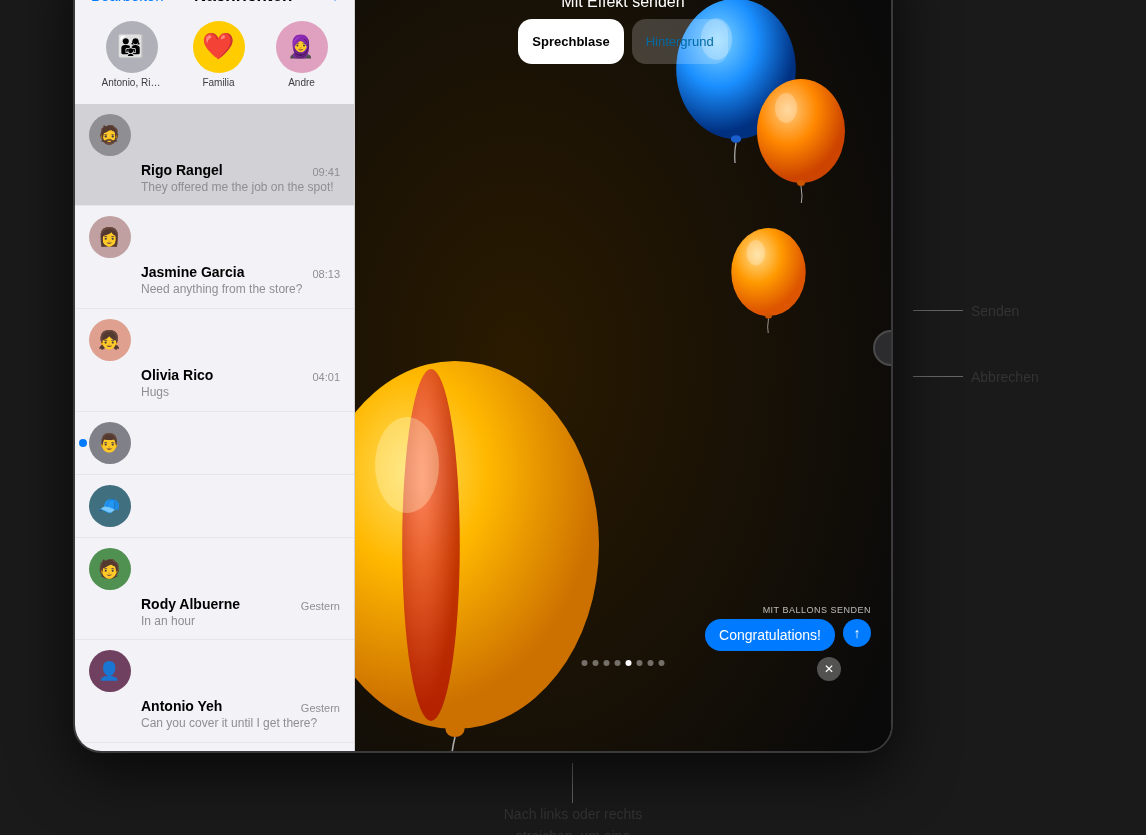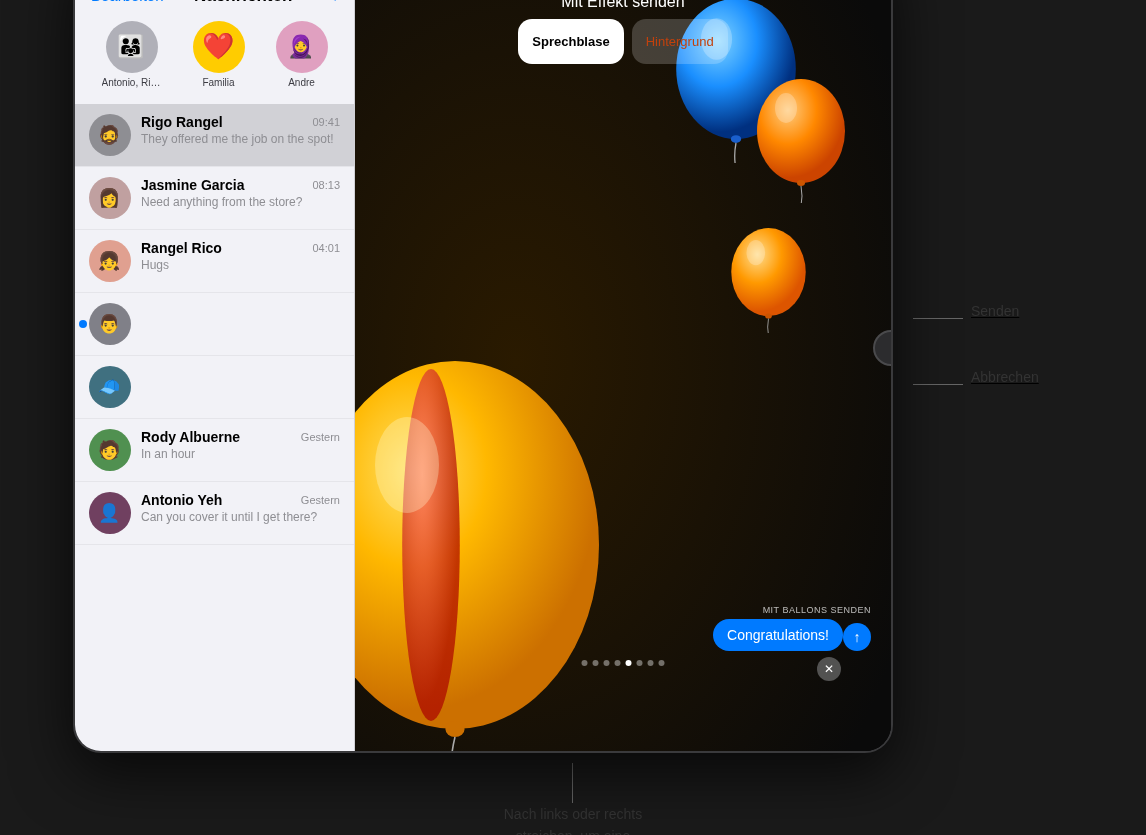--- a/index.html
+++ b/index.html
@@ -140,22 +140,23 @@
       overflow: hidden;
     }
     .conv-content {
       flex: 1;
       margin-left: 10px;
       min-width: 0;
     }
     .conv-header {
       display: flex;
       justify-content: space-between;
-      align-items: center;
+      align-items: flex-end;
       margin-bottom: 2px;
+      margin-top: 48px;
     }
     .conv-name {
       font-size: 14px;
       font-weight: 600;
       color: #000;
     }
     .conv-time {
       font-size: 11px;
       color: #8e8e93;
       flex-shrink: 0;
@@ -219,21 +220,21 @@
       cursor: pointer;
       border: none;
     }
     .effect-tab.active {
       background: #fff;
       color: #000;
       font-weight: 600;
     }
     .effect-tab.inactive {
       background: rgba(255,255,255,0.2);
-      color: #c2410c;
+      color: #0369a1;
     }
 
     
     .balloon-scene {
       position: absolute;
       top: 0; left: 0; right: 0; bottom: 0;
     }
 
     
     .dots-indicator {
@@ -266,22 +267,22 @@
     .send-label {
       font-size: 9px;
       color: rgba(255,255,255,0.7);
       letter-spacing: 0.5px;
       margin-bottom: 4px;
       text-transform: uppercase;
       padding-left: 48px;
     }
     .message-row {
       display: flex;
-      align-items: flex-end;
-      gap: 0;
+      align-items: flex-start;
+      gap: 8px;
     }
     .message-bubble {
       background: #007aff;
       color: #fff;
       padding: 8px 14px;
       border-radius: 18px;
       font-size: 14px;
       font-weight: 500;
     }
     .send-btn {
@@ -334,23 +335,22 @@
       display: flex;
       flex-direction: column;
       gap: 50px;
       padding-top: 360px;
       padding-left: 20px;
       width: 180px;
     }
 
     .annotation-item {
       display: flex;
-      align-items: flex-end;
+      align-items: center;
       gap: 0;
-      text-decoration: underline;
     }
     .ann-line {
       width: 50px;
       height: 1px;
       background: #666;
       flex-shrink: 0;
     }
     .ann-text {
       font-size: 14px;
       color: #333;
@@ -436,21 +436,21 @@
                 <span class="conv-time">08:13</span>
               </div>
               <div class="conv-preview">Need anything from the store?</div>
             </div>
           </div>
 
           <div class="conversation-item">
             <div class="conv-avatar" style="background:#e0a090;">👧</div>
             <div class="conv-content">
               <div class="conv-header">
-                <span class="conv-name">Rangel Rico</span>
+                <span class="conv-name">Olivia Rico</span>
                 <span class="conv-time">04:01</span>
               </div>
               <div class="conv-preview">Hugs</div>
             </div>
           </div>
 
           <div class="conversation-item">
             <div class="unread-dot"></div>
             <div class="conv-avatar" style="background:#808088;">👨</div>
           </div>

